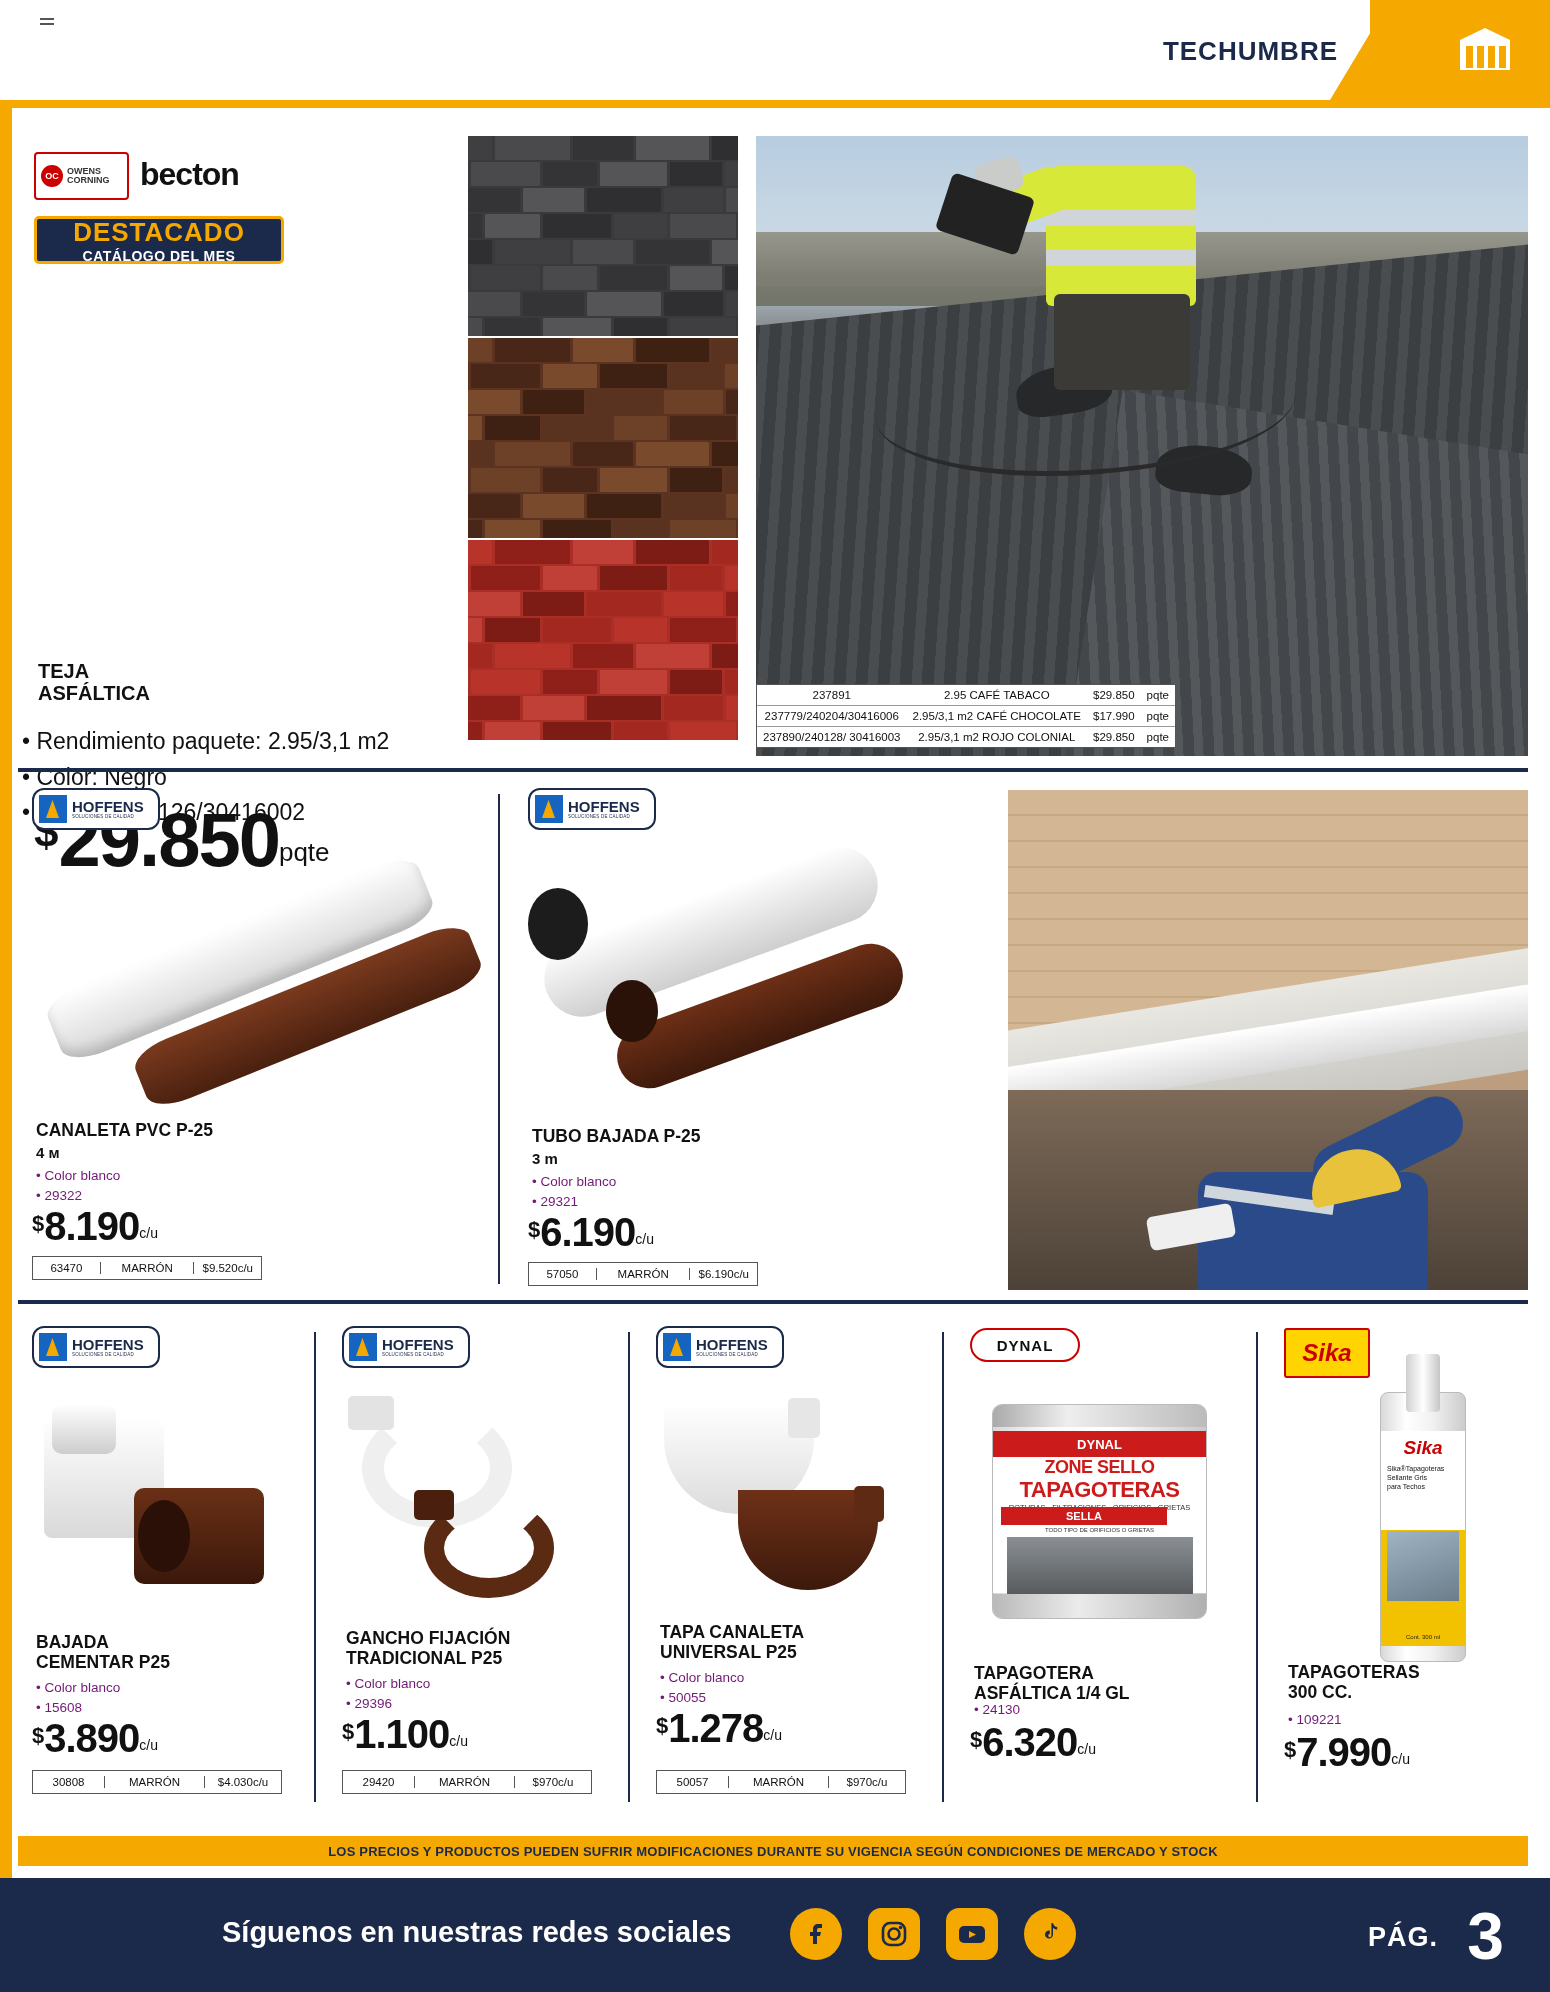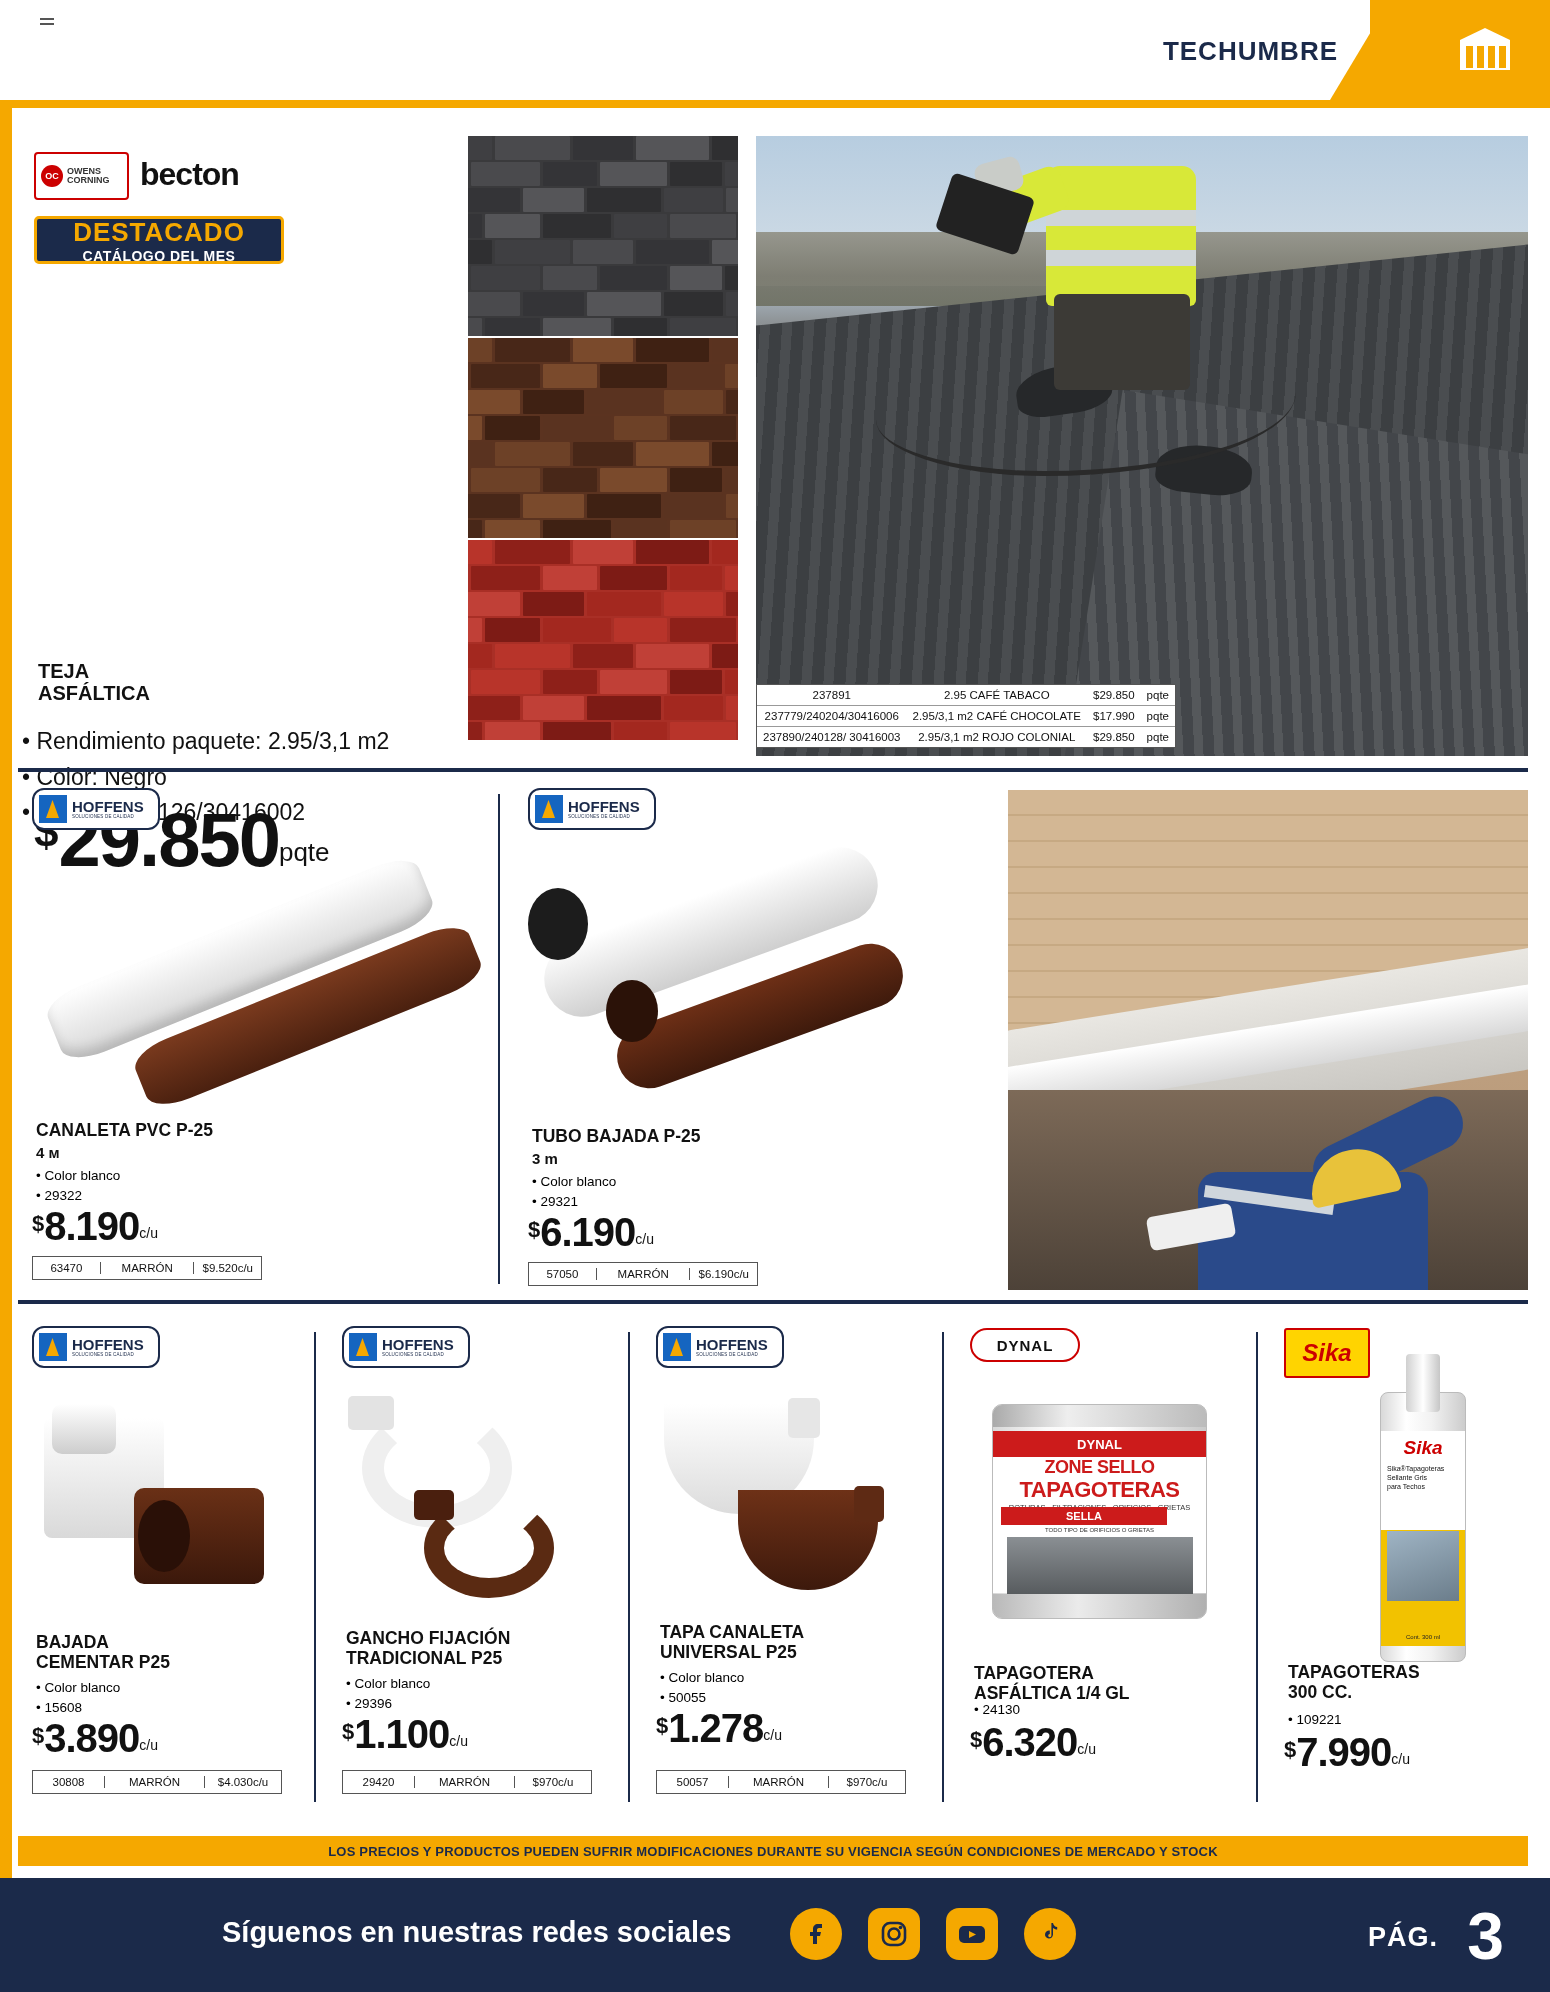--- a/index.html
+++ b/index.html
@@ -170,21 +170,21 @@
     display: flex; align-items: center; gap: 5px; padding: 2px 5px; background: #fff;
   }
   .hoffens .sq { width: 28px; height: 28px; background: #1565c0; position: relative; }
   .hoffens .sq:after{ content:""; position:absolute; left:7px; top:5px; width:13px; height:18px;
      background:#f5a800; clip-path: polygon(0 100%, 50% 0, 100% 100%); }
   .hoffens .nm { font-size: 15px; font-weight: bold; color: #1b2a4a; line-height: 1; }
   .hoffens .sub { font-size: 4.5px; color: #1b2a4a; letter-spacing: .2px; }
 
   .prod-title { font-size: 17.5px; font-weight: bold; color: #111; line-height: 1.15; }
   .prod-sub { font-size: 15px; font-weight: bold; color: #111; }
-  .prod-bullets { font-size: 13.5px; color: #000000; line-height: 1.45; }
+  .prod-bullets { font-size: 13.5px; color: #701a75; line-height: 1.45; }
   .price { display: flex; align-items: flex-start; }
   .price .cur { font-size: 22px; font-weight: bold; color: #111; margin-top: 5px; }
   .price .amt { font-size: 40px; font-weight: bold; color: #111; line-height: 1; letter-spacing: -1px;}
   .price .unit { font-size: 14px; color: #111; align-self: flex-end; margin-bottom: 5px; }
 
   .varbox {
     border: 1px solid #555; font-size: 11.5px; color: #111;
     display: flex; align-items: center; height: 24px;
   }
   .varbox div { padding: 0 8px; }

